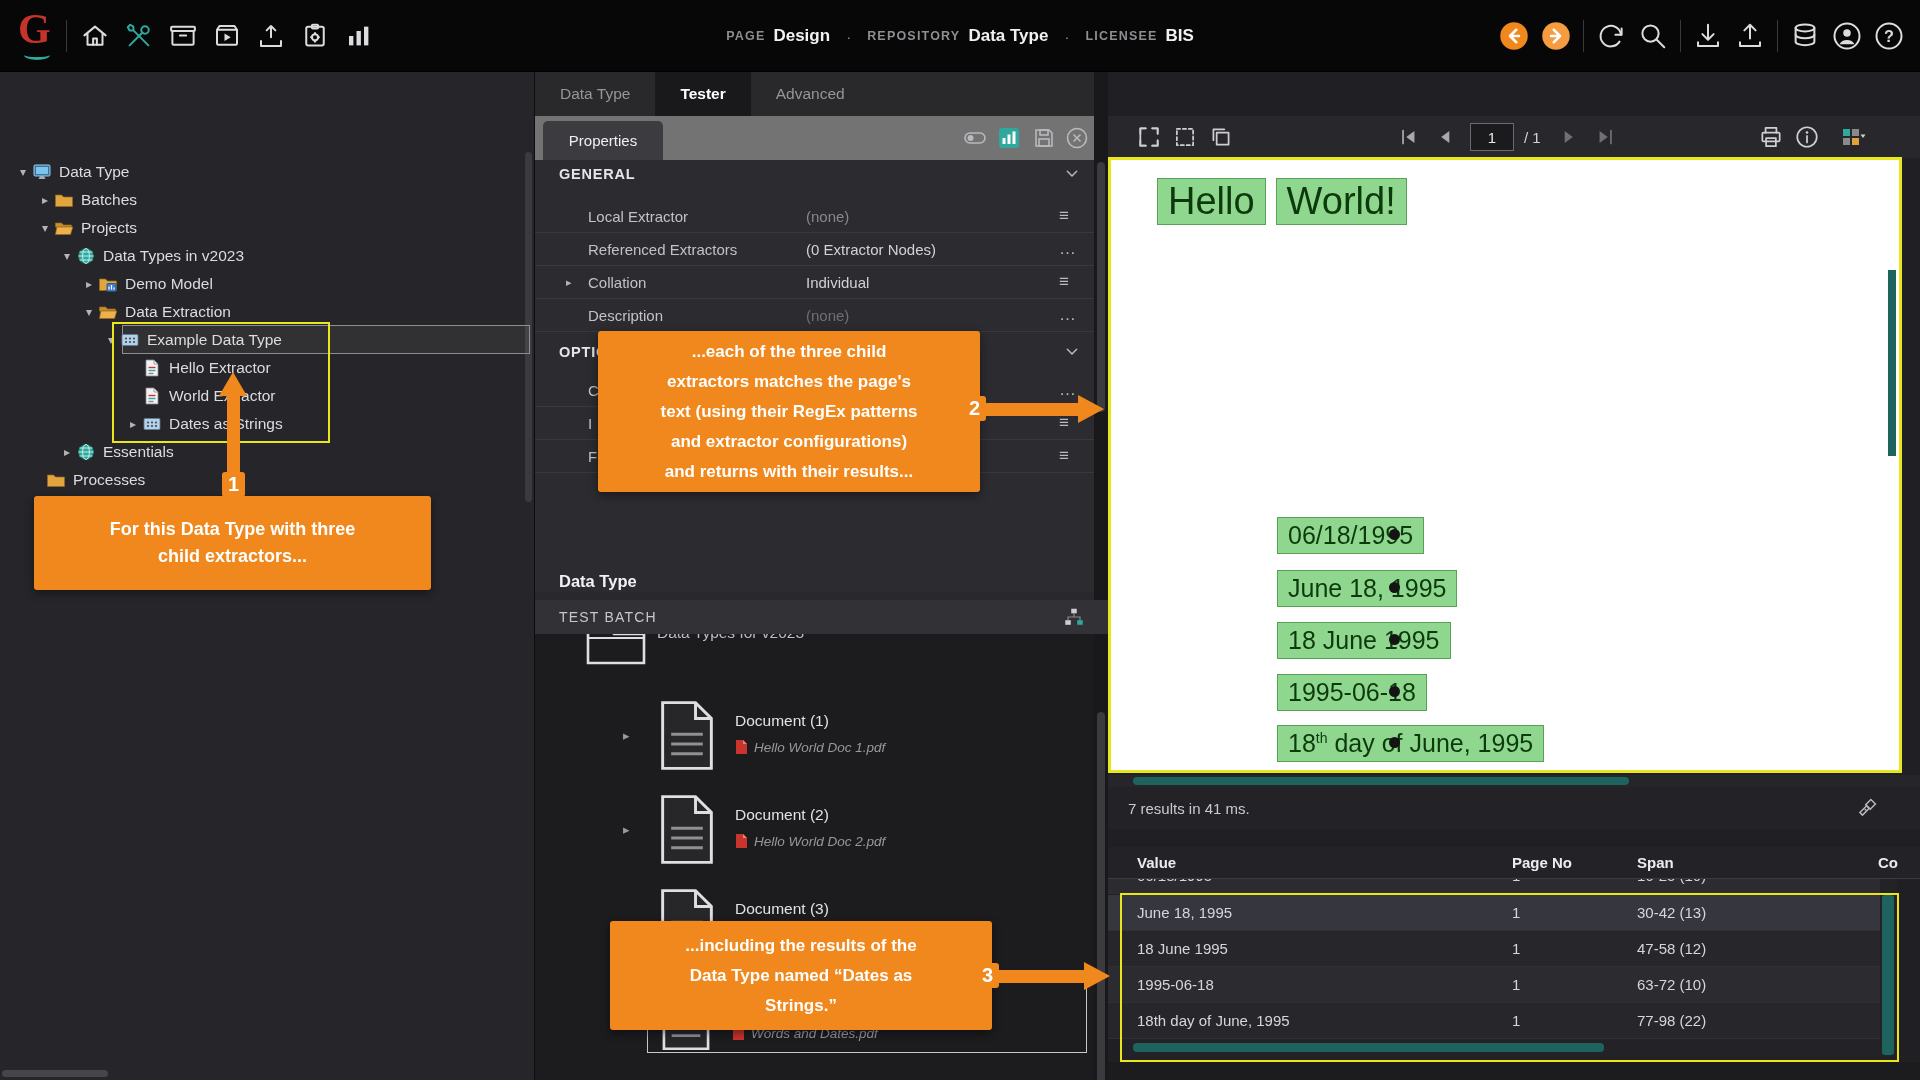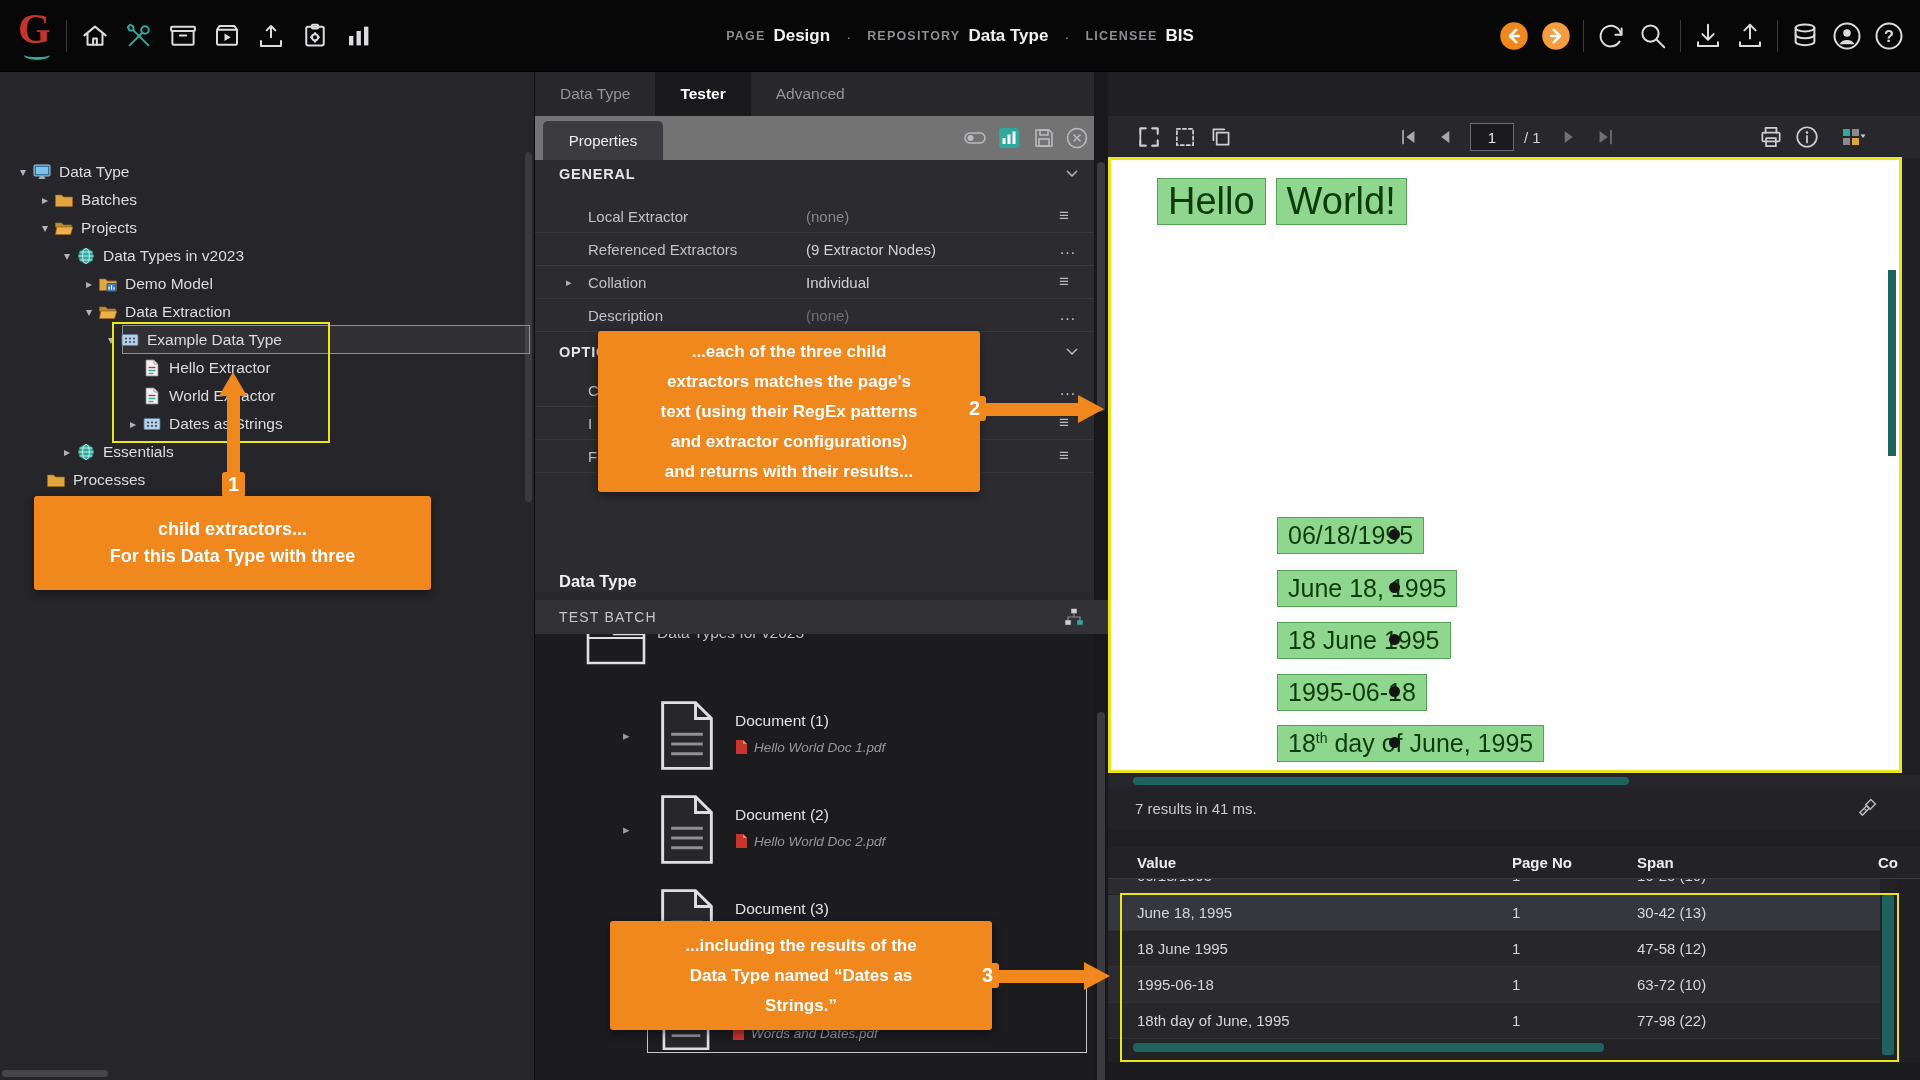--- a/index.html
+++ b/index.html
@@ -73,21 +73,21 @@
 #hello-row .hl{padding:1px 10px}
 .brow{position:absolute;left:166px;height:42px;display:flex;align-items:center;font-size:25px}
 .brow .hl{padding:3px 10px}
 .bdot{position:absolute;left:112px;width:11px;height:11px;border-radius:50%;background:#141414}
 .brow .bdot{top:15px}
 sup{font-size:14px}
 #doc-vscroll{position:absolute;right:3px;top:110px;width:8px;height:186px;background:#1f635e}
 #viewer-htrack{position:absolute;left:0;top:703px;width:812px;height:12px;background:#26262a}
 #viewer-hthumb{position:absolute;left:25px;top:705px;width:496px;height:8px;background:#1f635e;border-radius:4px}
 #results-summary{position:absolute;left:0;top:715px;width:812px;height:42px;background:#232327;display:flex;align-items:center}
-#results-summary span{margin-left:27px;font-size:15px;color:#cacace}
+#results-summary span{margin-left:20px;font-size:15px;color:#cacace}
 #res-head{position:absolute;left:0;top:775px;width:812px;height:32px;border-bottom:1px solid #3c3c40;background:#232327}
 .rc{position:absolute;font-size:15px;color:#d6d6da;white-space:nowrap}
 .rh{font-weight:bold;color:#ececee;top:7px}
 .cv{left:29px}.cp{left:404px}.cs{left:529px}.cc{left:770px}
 #partial-row-clip{position:absolute;left:0;top:807px;width:772px;height:16px;overflow:hidden}
 .rrow{position:absolute;left:0;width:772px;height:36px;border-bottom:1px solid #303034}
 .rrow .rc{top:9px}
 #res-vtrack{position:absolute;left:772px;top:807px;width:17px;height:181px;background:#232327}
 #res-vthumb{position:absolute;left:774px;top:823px;width:12px;height:160px;background:#1f635e;border-radius:3px}
 #res-htrack{position:absolute;left:12px;top:967px;width:760px;height:21px;background:#232327}
@@ -427,21 +427,21 @@
             <use href="#i-chev"></use>
           </svg>
       </div>
       <div class="prow" style="top:40px">
         <span class="plabel">Local Extractor</span>
         <span class="pval dim">(none)</span>
         <span class="pmenu">≡</span>
       </div>
       <div class="prow" style="top:73px">
         <span class="plabel">Referenced Extractors</span>
-        <span class="pval">(9 Extractor Nodes)</span>
+        <span class="pval">(0 Extractor Nodes)</span>
         <span class="pmenu">…</span>
       </div>
       <div class="prow" style="top:106px">
         <span class="pexp">▸</span>
         <span class="plabel">Collation</span>
         <span class="pval">Individual</span>
         <span class="pmenu">≡</span>
       </div>
       <div class="prow" style="top:139px">
         <span class="plabel">Description</span>
@@ -687,22 +687,22 @@
     <div id="res-htrack"></div>
     <div id="res-hthumb"></div>
     <div id="res-ybox"></div>
     <div id="below-table"></div>
   </div>
 
   <div class="co-head" style="left:219px;top:372px;border-left:14px solid transparent;border-right:14px solid transparent;border-bottom:24px solid #f0881e"></div>
   <div class="co-shaft" style="left:227px;top:394px;width:13px;height:104px"></div>
   <span class="co-num" style="left:222px;top:472px">1</span>
   <div class="callout" id="co1" style="left:34px;top:496px;width:397px;height:94px">
+    <div>For this Data Type with three</div>
     <div>child extractors...</div>
-    <div>For this Data Type with three</div>
   </div>
 
   <div class="callout" id="co2" style="left:598px;top:331px;width:382px;height:161px">
     <div>...each of the three child</div>
     <div>extractors matches the page's</div>
     <div>text (using their RegEx patterns</div>
     <div>and extractor configurations)</div>
     <div>and returns with their results...</div>
   </div>
   <div class="co-shaft" style="left:975px;top:403px;width:103px;height:13px"></div>

